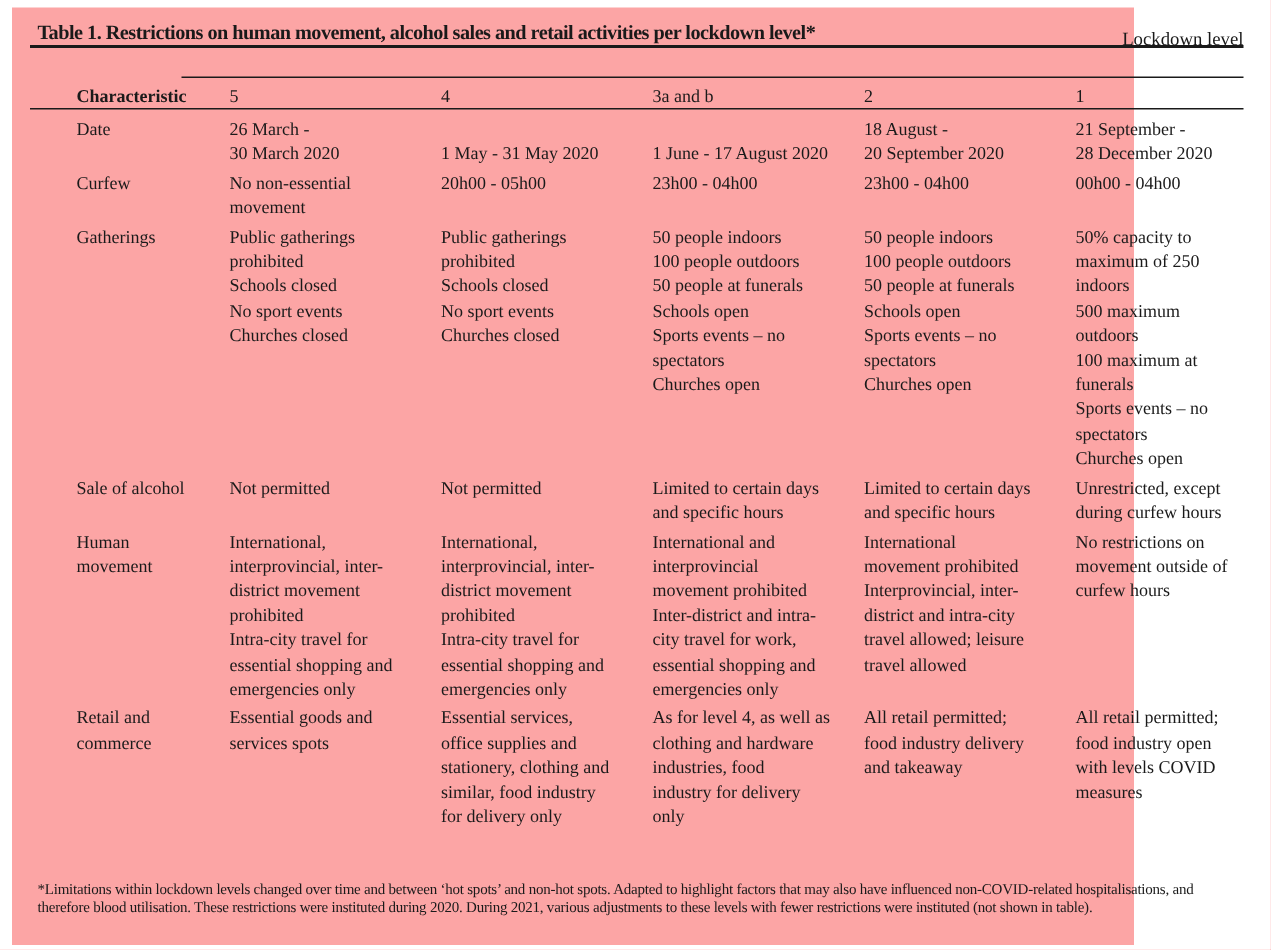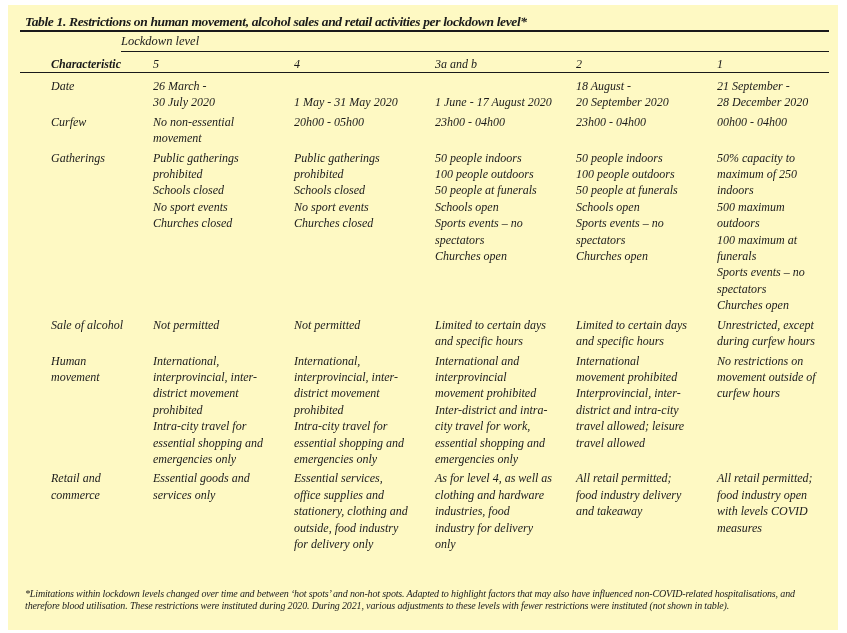--- a/index.html
+++ b/index.html
@@ -1,33 +1,32 @@
 <!DOCTYPE html>
 <html><head>
   <meta charset="utf-8">
   <style>
     html, body { margin: 0; padding: 0; background: #ffffff; }
     body { width: 847px; height: 633px; position: relative; overflow: hidden; }
     .panel {
-      position: absolute; left: 8px; top: 5px; width: 830px; height: 625px;
-      background: #fef9c3;
-      font-style: italic;
+      position: absolute; left: 8px; top: 5px; width: 748px; height: 625px;
+      background: #fca5a5;
     }
     .title {
       position: absolute; left: 17px; top: 9px; width: 804px;
       font-family: "Liberation Serif", "DejaVu Serif", serif;
       font-weight: bold; font-size: 13.5px; color: #1a1a1a;
       letter-spacing: -0.35px; white-space: nowrap;
     }
     .rule { position: absolute; left: 12px; width: 809px; background: #1a1a1a; }
     .rule-thick { top: 25px; height: 2px; }
     .rule-span { top: 46px; left: 113px; width: 708px; height: 1px; }
     .rule-head { top: 67px; height: 1px; }
     .spanner {
-      position: absolute; top: 29px; left: 113px; width: 708px; text-align: left;
+      position: absolute; top: 14px; left: 113px; width: 708px; text-align: right;
       font-family: "Liberation Serif", "DejaVu Serif", serif; font-size: 12.5px; color: #1a1a1a;
     }
     table {
       position: absolute; left: 12px; top: 49px; width: 809px;
       border-collapse: collapse; table-layout: fixed;
       font-family: "Liberation Serif", "DejaVu Serif", serif;
       font-size: 12px; color: #1a1a1a; line-height: 16.4px; margin-left: 26px;
     }
     col.c0 { width: 102px; }
     col.c1 { width: 141px; }
@@ -77,21 +76,21 @@
         <th>1</th>
       </tr>
     </thead>
     <tbody id="table-body">
         <tr class="first-row">
           <td class="label">
             <span class="line">Date</span>
           </td>
           <td>
             <span class="line">26 March -</span>
-            <span class="line">30 July 2020</span>
+            <span class="line">30 March 2020</span>
           </td>
           <td>
             <span class="line">&nbsp;</span>
             <span class="line">1 May - 31 May 2020</span>
           </td>
           <td>
             <span class="line">&nbsp;</span>
             <span class="line">1 June - 17 August 2020</span>
           </td>
           <td>
@@ -242,27 +241,27 @@
             <span class="line">curfew hours</span>
           </td>
         </tr>
         <tr>
           <td class="label">
             <span class="line">Retail and</span>
             <span class="line">commerce</span>
           </td>
           <td>
             <span class="line">Essential goods and</span>
-            <span class="line">services only</span>
+            <span class="line">services spots</span>
           </td>
           <td>
             <span class="line">Essential services,</span>
             <span class="line">office supplies and</span>
             <span class="line">stationery, clothing and</span>
-            <span class="line">outside, food industry</span>
+            <span class="line">similar, food industry</span>
             <span class="line">for delivery only</span>
           </td>
           <td>
             <span class="line">As for level 4, as well as</span>
             <span class="line">clothing and hardware</span>
             <span class="line">industries, food</span>
             <span class="line">industry for delivery</span>
             <span class="line">only</span>
           </td>
           <td>

